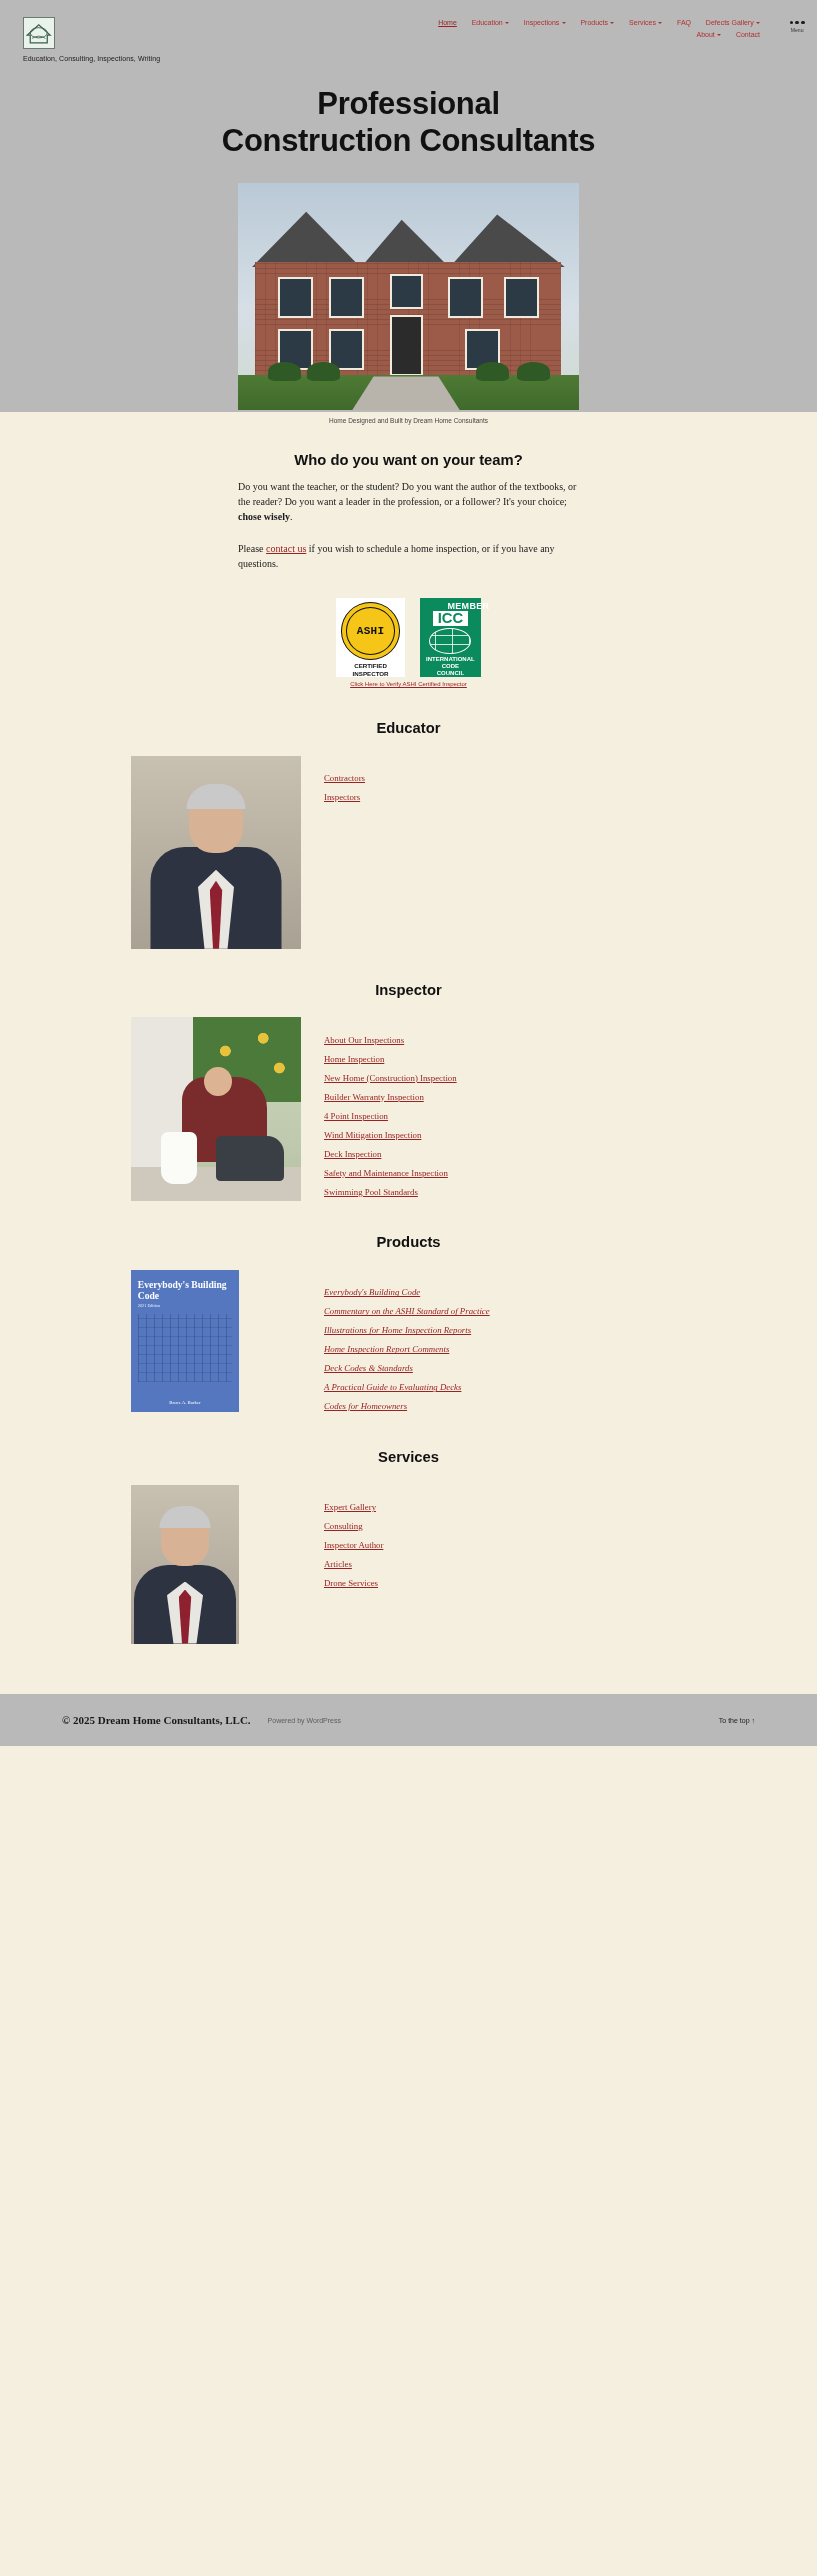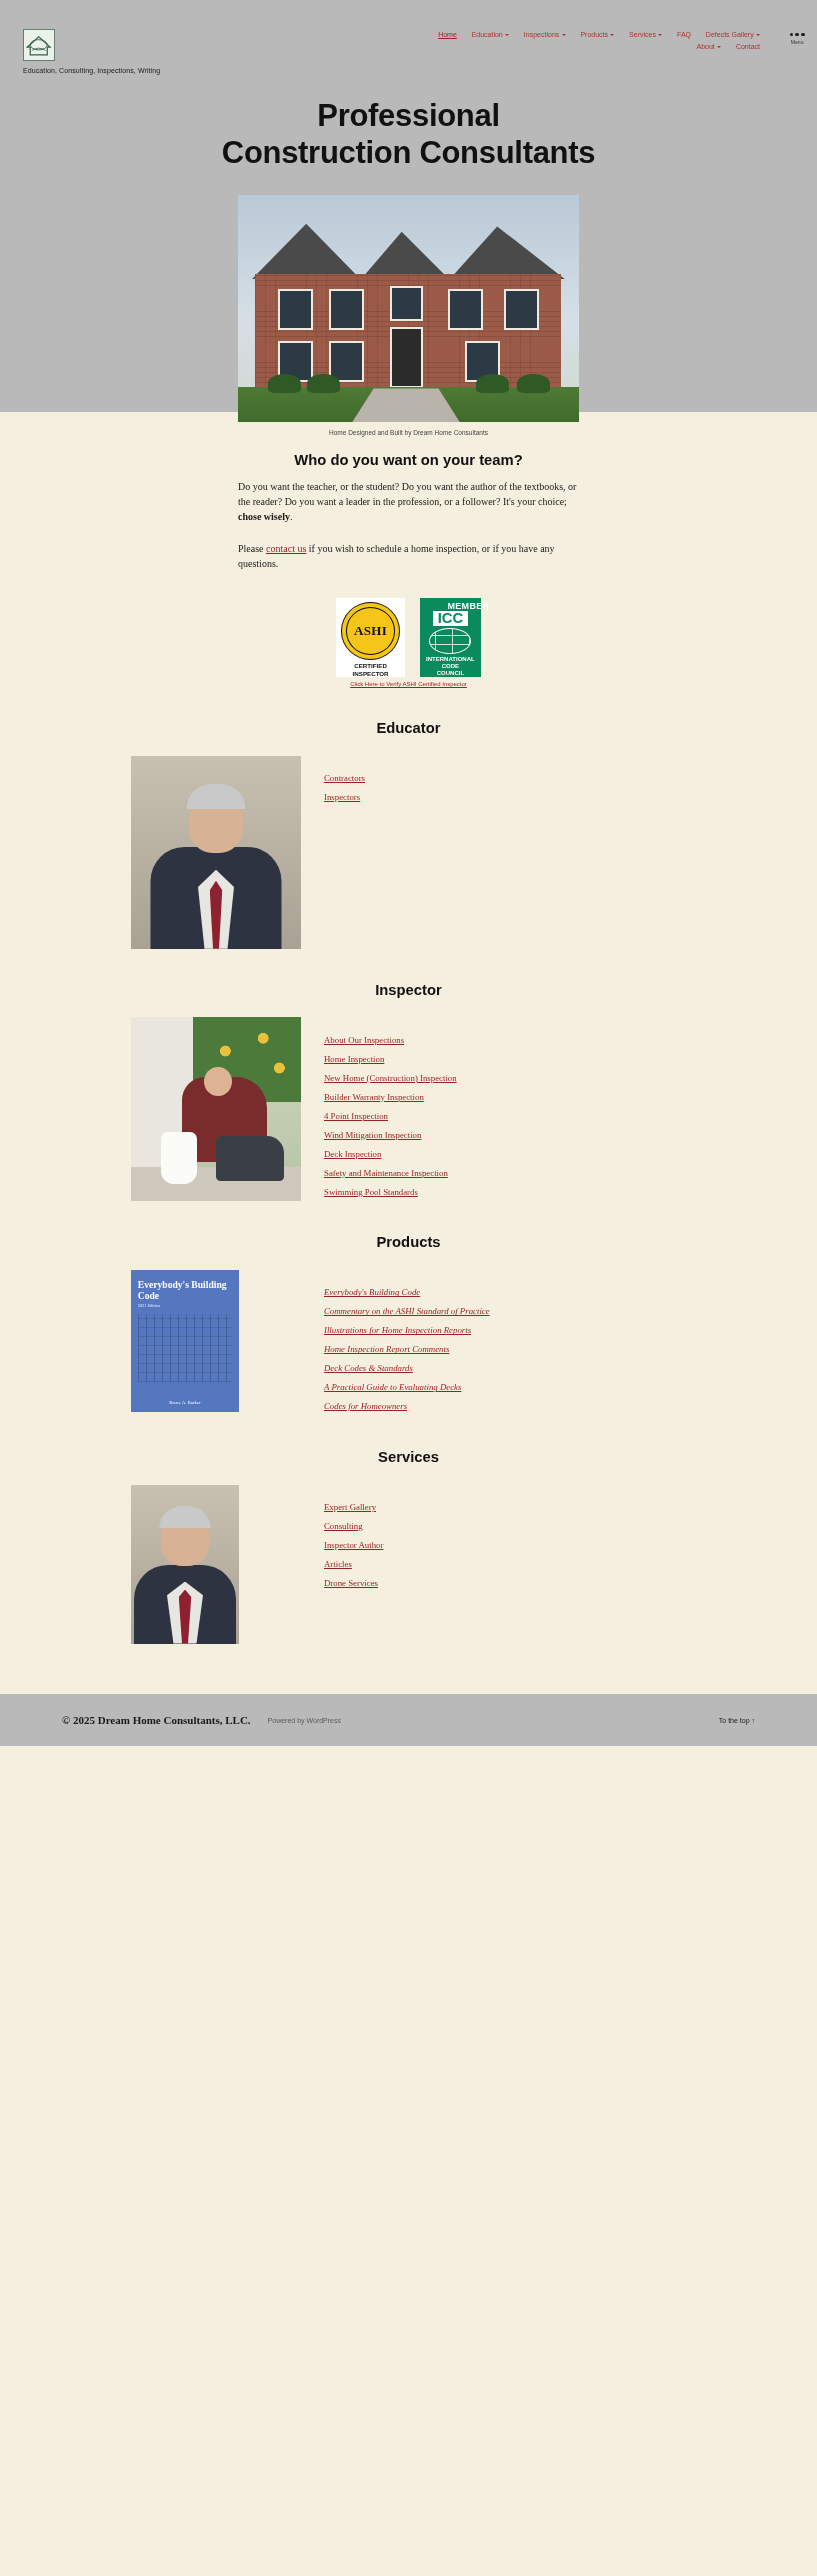--- a/index.html
+++ b/index.html
@@ -7,21 +7,21 @@
     width: 817px;
     background: #f5efe0;
     font-family: "Liberation Serif", serif;
   }
   body { position: relative; }
 
   
   .header-band {
     background: #b9b9b9;
     width: 100%;
-    padding: 16px 0 0 0;
+    padding: 4px 0 0 0;
     position: relative;
     height: 412px;
   }
   .topbar {
     display: flex;
     align-items: flex-start;
     padding: 12.5px 23px 0 23px;
     position: relative;
   }
   .brand {
@@ -208,22 +208,22 @@
     display: flex; align-items: center; justify-content: center;
     position: relative;
   }
   .ashi-seal::before {
     content: "";
     position: absolute; inset: 4px;
     border-radius: 50%;
     border: 1.1px solid #111;
   }
   .ashi-word {
-    font-family: Liberation Serif, serif;
-    font-weight: bold; font-size: 13px; color: #111;
+    font-family: Liberation Mono, monospace;
+    font-weight: bold; font-size: 11px; color: #111;
     letter-spacing: 0.3px; z-index: 2;
   }
   .ashi-cert {
     font-family: "Liberation Sans", sans-serif;
     font-weight: bold; font-size: 6.2px; color: #111; margin-top: 2.3px;
     text-align: center; line-height: 1.25;
   }
   .icc-badge {
     width: 61px; height: 79px;
     background: #0b8a5e;

